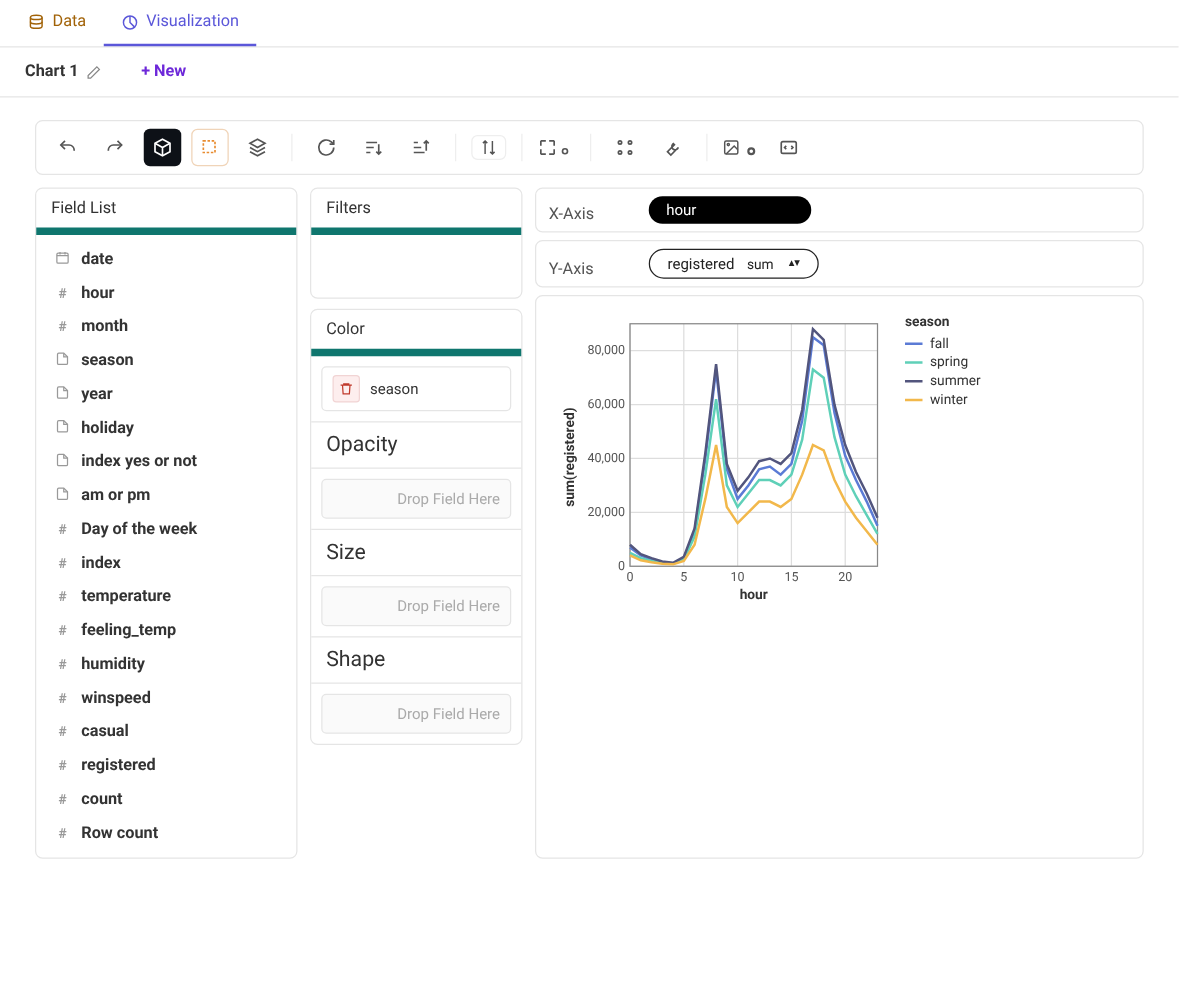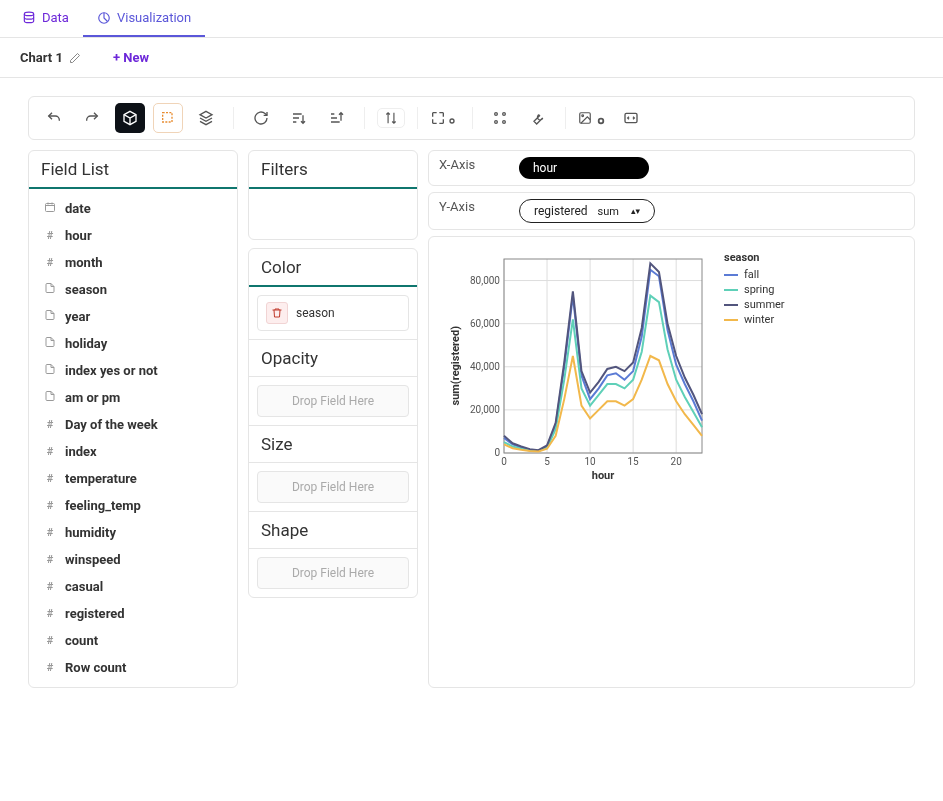--- a/index.html
+++ b/index.html
@@ -1,56 +1,56 @@
 <!DOCTYPE html>
 <html><head>
 <meta charset="utf-8">
 <style>
   * { box-sizing: border-box; margin: 0; padding: 0; }
   body { font-family: -apple-system, "Segoe UI", Roboto, sans-serif; font-size: 13px; color: #333; background: #fff; width: 943px; }
   
   .top-tabs { display: flex; border-bottom: 1px solid #e5e5e5; padding: 0 8px; }
-  .top-tab { display: flex; align-items: center; gap: 6px; padding: 10px 14px; color: #6d28d9; cursor: pointer; border-bottom: 2px solid transparent; }
+  .top-tab { display: flex; align-items: center; gap: 6px; padding: 10px 14px; color: #a16207; cursor: pointer; border-bottom: 2px solid transparent; }
   .top-tab.active { color: #5b57d9; border-bottom-color: #5b57d9; }
   .top-tab svg { width: 14px; height: 14px; }
   
   .chart-tabs { display: flex; border-bottom: 1px solid #e5e5e5; padding: 0 4px; font-weight: bold; }
   .chart-tab { display: flex; align-items: center; gap: 6px; padding: 12px 16px; color: #333; cursor: pointer; }
   .chart-tab.new { color: #6d28d9; }
   
   .workspace { padding: 18px 28px; }
   
   .toolbar { display: flex; gap: 8px; border: 1px solid #e5e5e5; border-radius: 6px; padding: 6px 10px; align-items: center; margin-bottom: 10px; }
   .tool-btn { width: 30px; height: 30px; display: flex; align-items: center; justify-content: center; border-radius: 5px; cursor: pointer; color: #555; }
   .tool-btn.dark { background: #0d1117; color: #fff; }
   .tool-btn.orange { color: #e88c30; border:1px solid #f0d4b8; }
   .tool-sep { width: 1px; height: 22px; background: #eee; margin: 0 4px; }
   .tool-btn svg { width: 16px; height: 16px; }
   .tool-group { display:flex; align-items:center; gap:4px; border:1px solid #eee; border-radius:5px; padding:2px 6px;}
   
   .main { display: flex; gap: 10px; }
   
   .panel { border: 1px solid #e5e5e5; border-radius: 6px; }
-  .panel-header { padding: 8px 12px; border-bottom: 2px solid #0f766e; font-size: 17px; color: #333; }
+  .panel-header { padding: 8px 12px; border-bottom: 6px solid #0f766e; font-size: 13px; color: #333; }
   .panel-section-header { padding: 8px 12px; border-top: 1px solid #e5e5e5; border-bottom: 1px solid #e5e5e5; font-size: 17px; }
   .panel-section-header:first-child { border-top: none; }
   
   .field-list { width: 210px; }
   .field-items { padding: 6px 0; font-weight: bold; }
   .field-item { display: flex; align-items: center; gap: 8px; padding: 6px 14px; cursor: pointer; }
   .field-icon { width: 14px; text-align: center; color: #999; font-size: 11px; }
   
   .encodings { width: 170px; display:flex; flex-direction:column; }
-  .drop-zone { margin: 8px; padding: 8px; border: 1px solid #e5e5e5; border-radius: 4px; background: #fafafa; text-align: center; color: #aaa; font-size: 12px; }
+  .drop-zone { margin: 8px; padding: 8px; border: 1px solid #e5e5e5; border-radius: 4px; background: #fafafa; text-align: right; color: #aaa; font-size: 12px; }
   .encoding-chip { margin: 8px; padding: 6px 8px; border: 1px solid #e5e5e5; border-radius: 4px; display: flex; align-items: center; gap: 8px; font-size: 12px; }
   .del-btn { width:22px; height:22px; border:1px solid #f1d4d4; background:#fdeeee; border-radius:3px; display:flex; align-items:center; justify-content:center; color:#c0392b; cursor:pointer;}
   .empty-filters { height: 50px; }
   
   .chart-area { flex: 1; display:flex; flex-direction:column; gap:6px;}
-  .axis-row { display:flex; align-items:flex-start; border:1px solid #e5e5e5; border-radius:6px; padding:6px 10px; gap:20px;}
+  .axis-row { display:flex; align-items:flex-end; border:1px solid #e5e5e5; border-radius:6px; padding:6px 10px; gap:20px;}
   .axis-label { width:60px; color:#555; }
   .pill { border-radius: 14px; padding: 4px 14px; font-size: 12px; display:inline-flex; align-items:center; gap:10px; min-width:130px;}
   .pill.dark { background:#000; color:#fff; }
   .pill.light { background:#fff; border:1px solid #222; color:#222; justify-content:space-between;}
   .pill .agg { font-size:11px; display:flex; align-items:center; gap:12px;}
   
   .chart-box { border:1px solid #e5e5e5; border-radius:6px; padding:14px 20px; flex:1; display:flex; gap:18px; align-items:flex-start;}
   .chart-svg-wrap { display:flex; }
   .ylabel-text { writing-mode: vertical-rl; transform: rotate(180deg); font-size:11px; font-weight:bold; color:#333; align-self:center; margin-right:4px;}
   .legend { font-size:11px; }

